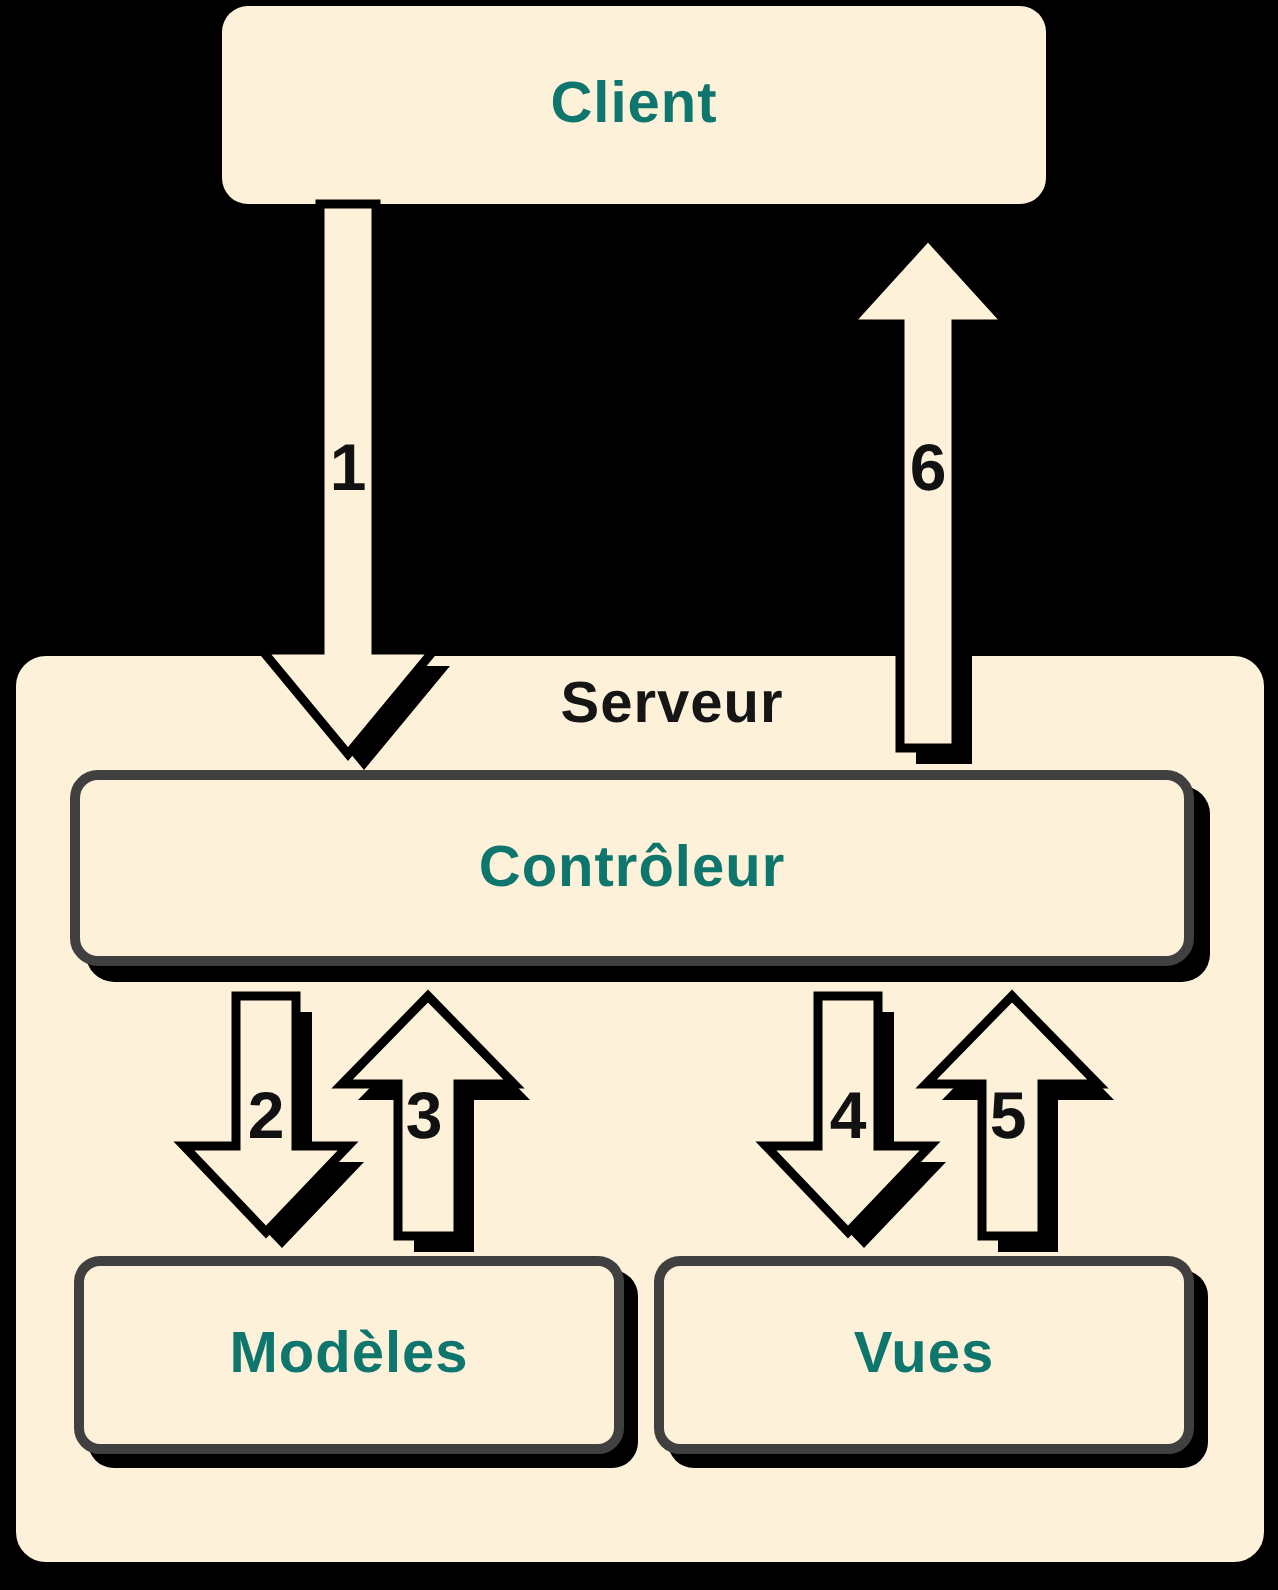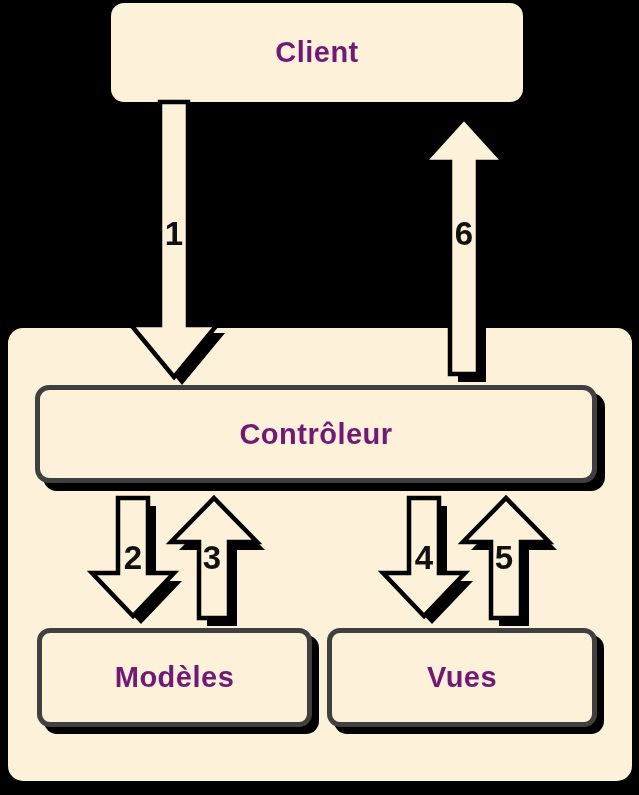--- a/index.html
+++ b/index.html
@@ -17,21 +17,21 @@
     height: 795px;
     background: #000000;
   }
   .node {
     position: absolute;
     box-sizing: border-box;
     background: #FDF1D9;
     display: flex;
     align-items: center;
     justify-content: center;
-    color: #701a75;
+    color: #0f766e;
     font-weight: 700;
     font-size: 29px;
     letter-spacing: 0.5px;
   }
   .node-client {
     left: 111px; top: 3px; width: 412px; height: 99px;
     border-radius: 13px;
   }
   .node-serveur {
     left: 3px; top: 323px; width: 634px; height: 463px;
@@ -81,20 +81,23 @@
 </head>
 <body>
 
 <div class="stage">
 
   <div class="node node-client">
     <span>Client</span>
   </div>
 
   <div class="node node-serveur"></div>
+  <div class="serveur-label">
+    <span>Serveur</span>
+  </div>
 
   <div class="node node-inner node-controleur">
     <span>Contrôleur</span>
   </div>
 
   <div class="node node-inner node-modeles">
     <span>Modèles</span>
   </div>
 
   <div class="node node-inner node-vues">

